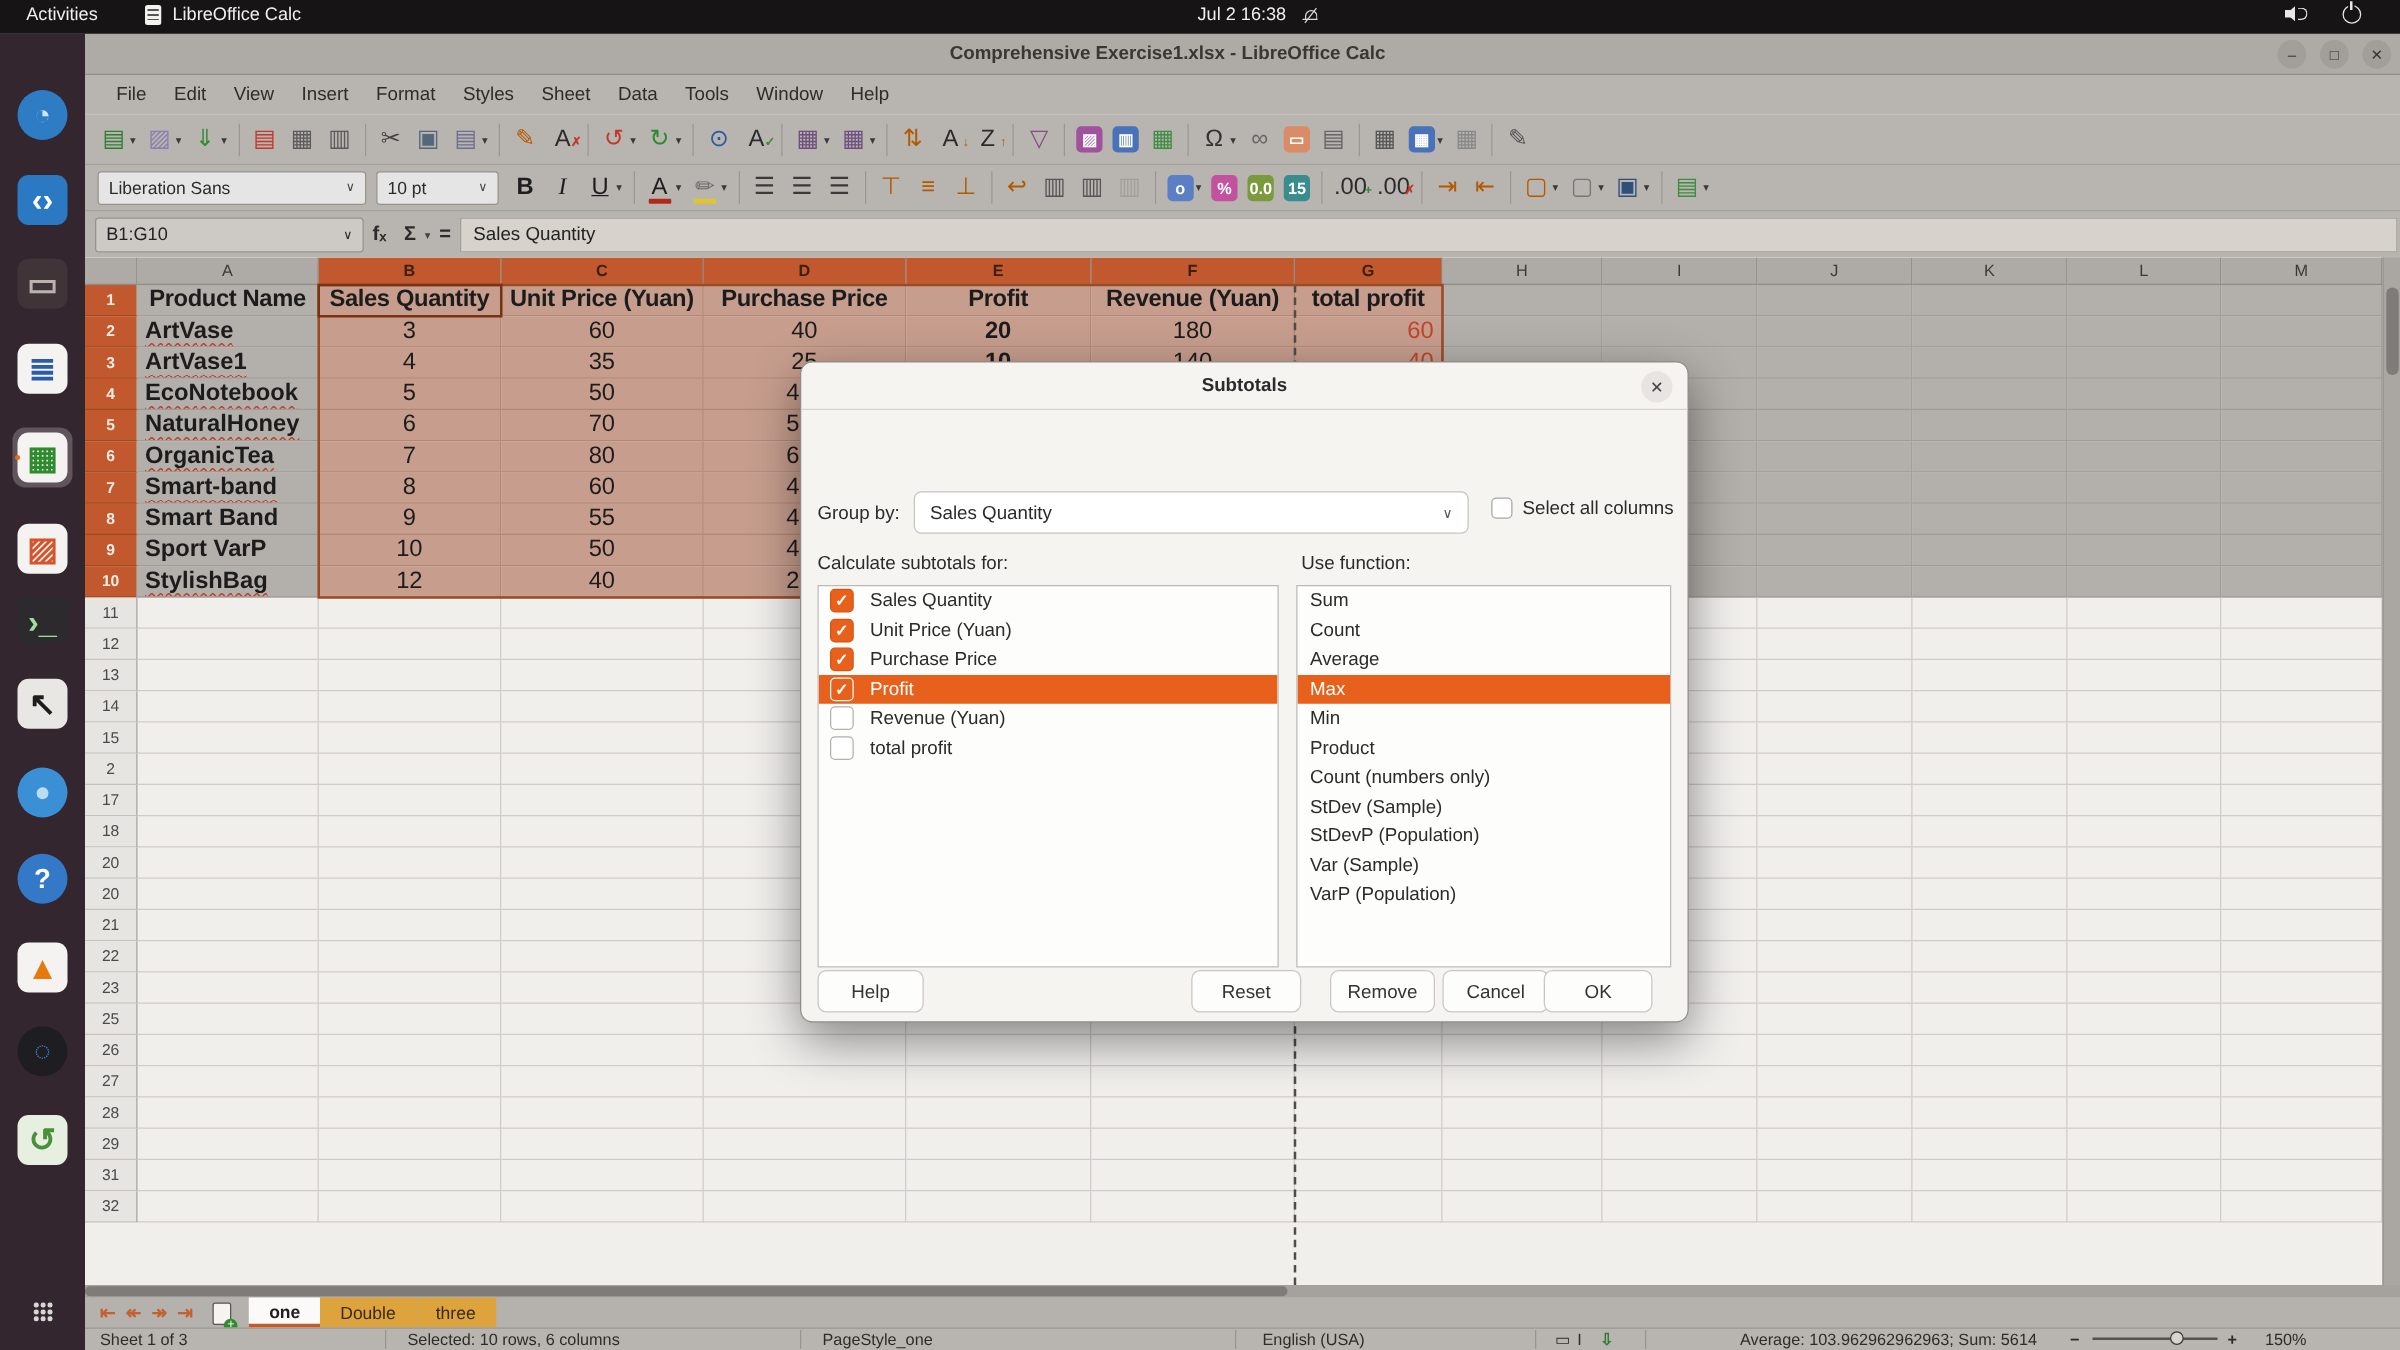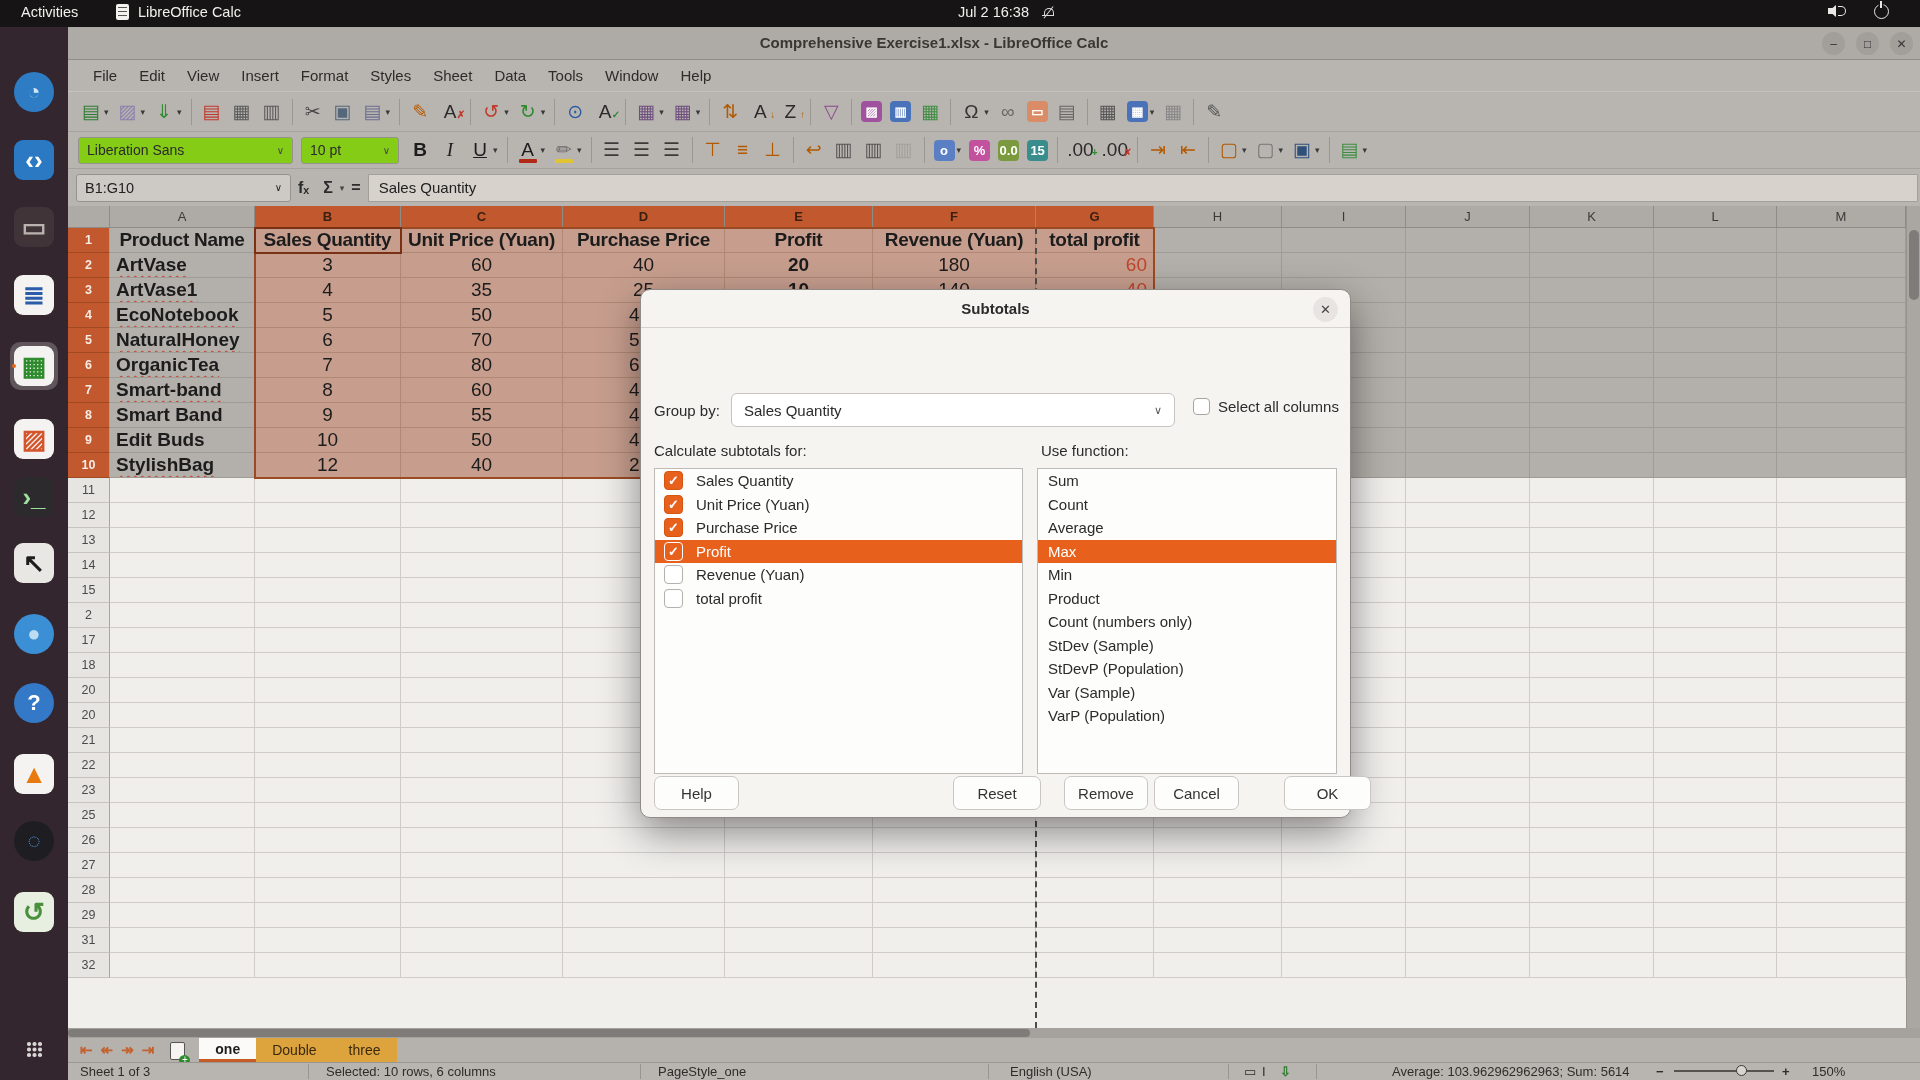--- a/index.html
+++ b/index.html
@@ -48,21 +48,21 @@
   .tb-group{display:flex;align-items:center;}
   .tb-sep{width:1px;height:26px;background:#9a9792;margin:0 5px;}
   .tb-btn{display:flex;align-items:center;margin:0 1px;padding:2px 3px;border-radius:3px;position:relative;}
   .tb-glyph{font-size:19px;line-height:22px;min-width:22px;text-align:center;position:relative;}
   .tb-bgbox{width:21px;height:21px;border-radius:4px;color:#fff;font-size:13px;display:flex;align-items:center;justify-content:center;font-weight:bold;}
   .tb-dd{font-size:9px;color:#3a3a3a;margin-left:2px;}
   .tb-badge{position:absolute;right:-4px;bottom:-3px;font-size:10px;font-weight:bold;}
   .tb-bar{position:absolute;left:2px;right:2px;bottom:-2px;height:4px;border-radius:1px;}
 
   .fmtbar{position:absolute;left:68px;top:131px;width:1852px;height:37px;background:#b8b5b1;border-top:1px solid #a5a29e;display:flex;align-items:center;padding-left:10px;}
-  .combo{height:27px;background:#84cc16;border:1px solid #96938f;border-radius:3px;display:flex;align-items:center;justify-content:space-between;padding:0 8px;font-size:14px;color:#2b2b2b;}
+  .combo{height:27px;background:#e5e5e5;border:1px solid #96938f;border-radius:3px;display:flex;align-items:center;justify-content:space-between;padding:0 8px;font-size:14px;color:#2b2b2b;}
   .combo .chev{font-size:10px;color:#444;margin-left:8px;}
 
   .formulabar{position:absolute;left:68px;top:168px;width:1852px;height:38px;background:#b8b5b1;border-top:1px solid #a5a29e;display:flex;align-items:center;}
   .namebox{width:215px;height:28px;margin-left:8px;background:#cdcac6;border:1px solid #96938f;border-radius:3px;display:flex;align-items:center;justify-content:space-between;padding:0 8px;font-size:14.5px;color:#222;}
   .fb-btn{font-size:16px;color:#2b2b2b;margin:0 7px;font-weight:bold;}
   .fb-input{flex:1;height:28px;background:#d8d2cd;border:1px solid #a39f9b;margin-right:2px;display:flex;align-items:center;padding-left:10px;font-size:15px;color:#222;}
 
   
   .sheet{position:absolute;left:68px;top:206px;width:1838px;height:822px;background:#f1efec;overflow:hidden;}
   .corner{position:absolute;left:0;top:0;width:42px;height:22px;background:#aeaba6;border-right:1px solid #8f8c88;border-bottom:1px solid #8f8c88;}
@@ -661,21 +661,21 @@
           <div class="cell seltint" style="width: 118px;"></div>
           <div class="cell band" style="width: 128px;"></div>
           <div class="cell band" style="width: 124px;"></div>
           <div class="cell band" style="width: 124px;"></div>
           <div class="cell band" style="width: 124px;"></div>
           <div class="cell band" style="width: 123px;"></div>
           <div class="cell band" style="width: 129px;"></div>
         </div>
         <div class="grow">
           <div class="rowhead sel">9</div>
-          <div class="cell band cleft bold" style="width: 145px;">Edit Buds</div>
+          <div class="cell band cleft bold" style="width: 145px;">Sport VarP</div>
           <div class="cell seltint" style="width: 146px;">10</div>
           <div class="cell seltint" style="width: 162px;">50</div>
           <div class="cell seltint partial" style="width: 162px;">4</div>
           <div class="cell seltint" style="width: 148px;"></div>
           <div class="cell seltint" style="width: 163px;"></div>
           <div class="cell seltint" style="width: 118px;"></div>
           <div class="cell band" style="width: 128px;"></div>
           <div class="cell band" style="width: 124px;"></div>
           <div class="cell band" style="width: 124px;"></div>
           <div class="cell band" style="width: 124px;"></div>
@@ -1114,16 +1114,16 @@
         <div class="fitem">Count (numbers only)</div>
         <div class="fitem">StDev (Sample)</div>
         <div class="fitem">StDevP (Population)</div>
         <div class="fitem">Var (Sample)</div>
         <div class="fitem">VarP (Population)</div>
       </div>
     <div class="dbtn" style="left:13px;width:85px">Help</div>
     <div class="dbtn" style="left:312px;width:88px">Reset</div>
     <div class="dbtn" style="left:423px;width:84px">Remove</div>
     <div class="dbtn" style="left:513px;width:85px">Cancel</div>
-    <div class="dbtn" style="left:643px;width:87px">OK</div>
+    <div class="dbtn" style="left:594px;width:87px">OK</div>
   </div>
 
 </div>
 
 </body></html>

